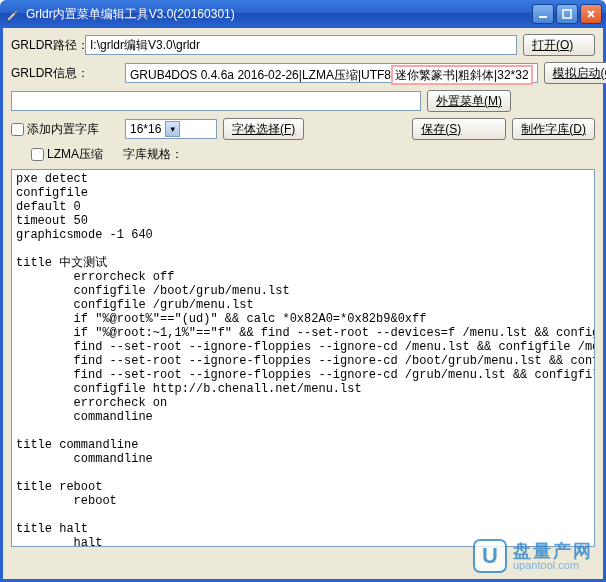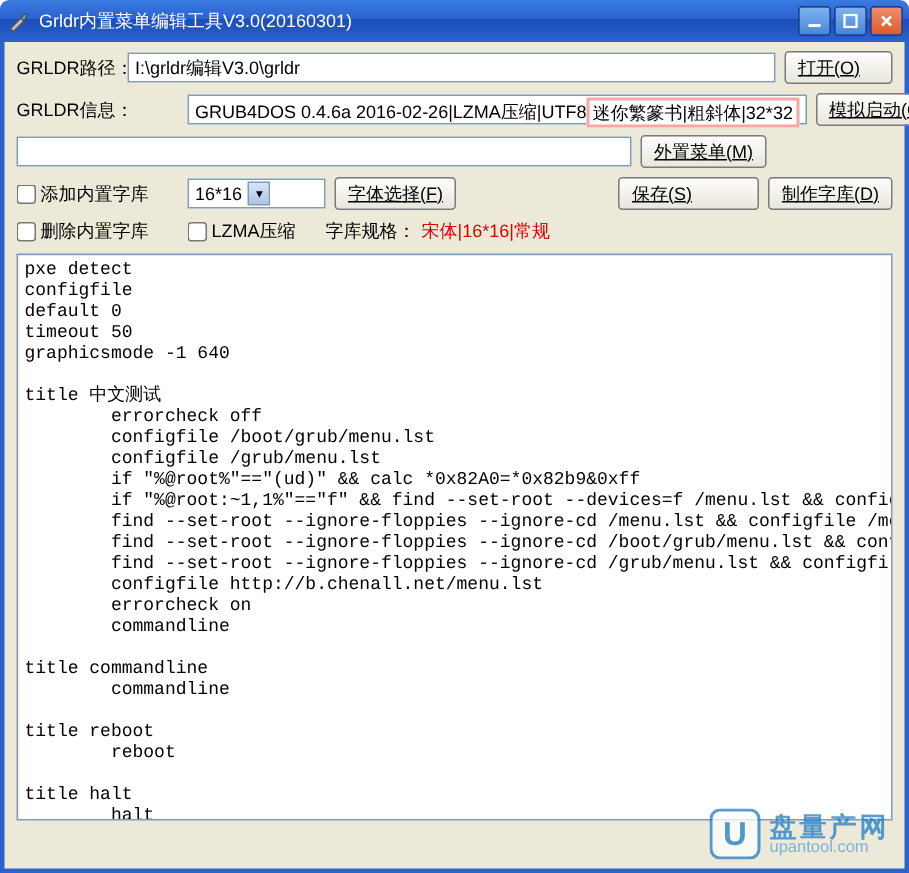--- a/index.html
+++ b/index.html
@@ -95,33 +95,28 @@
       <span>16*16</span>
       <span class="arrow">▾</span>
     </div>
     <button class="btn">字体选择(F)</button>
     <div style="width:20px"></div>
     <button class="btn" style="margin-left:auto; width:94px">保存(S)</button>
     <button class="btn">制作字库(D)</button>
   </div>
 
   <div class="row">
-    <label class="chk">
-      <input type="checkbox" style="">
-      <span>删除内置字库</span>
-    </label>
     <div style="width:14px"></div>
     <label class="chk">
       <input type="checkbox" style="">
       <span>LZMA压缩</span>
     </label>
     <div style="width:8px"></div>
     <div class="specline">
       <span>字库规格：</span>
-      <span class="spec-red">宋体|16*16|常规</span>
     </div>
   </div>
 
   <textarea class="textarea" spellcheck="false" style="">pxe detect
 configfile
 default 0
 timeout 50
 graphicsmode -1 640
 
 title 中文测试

